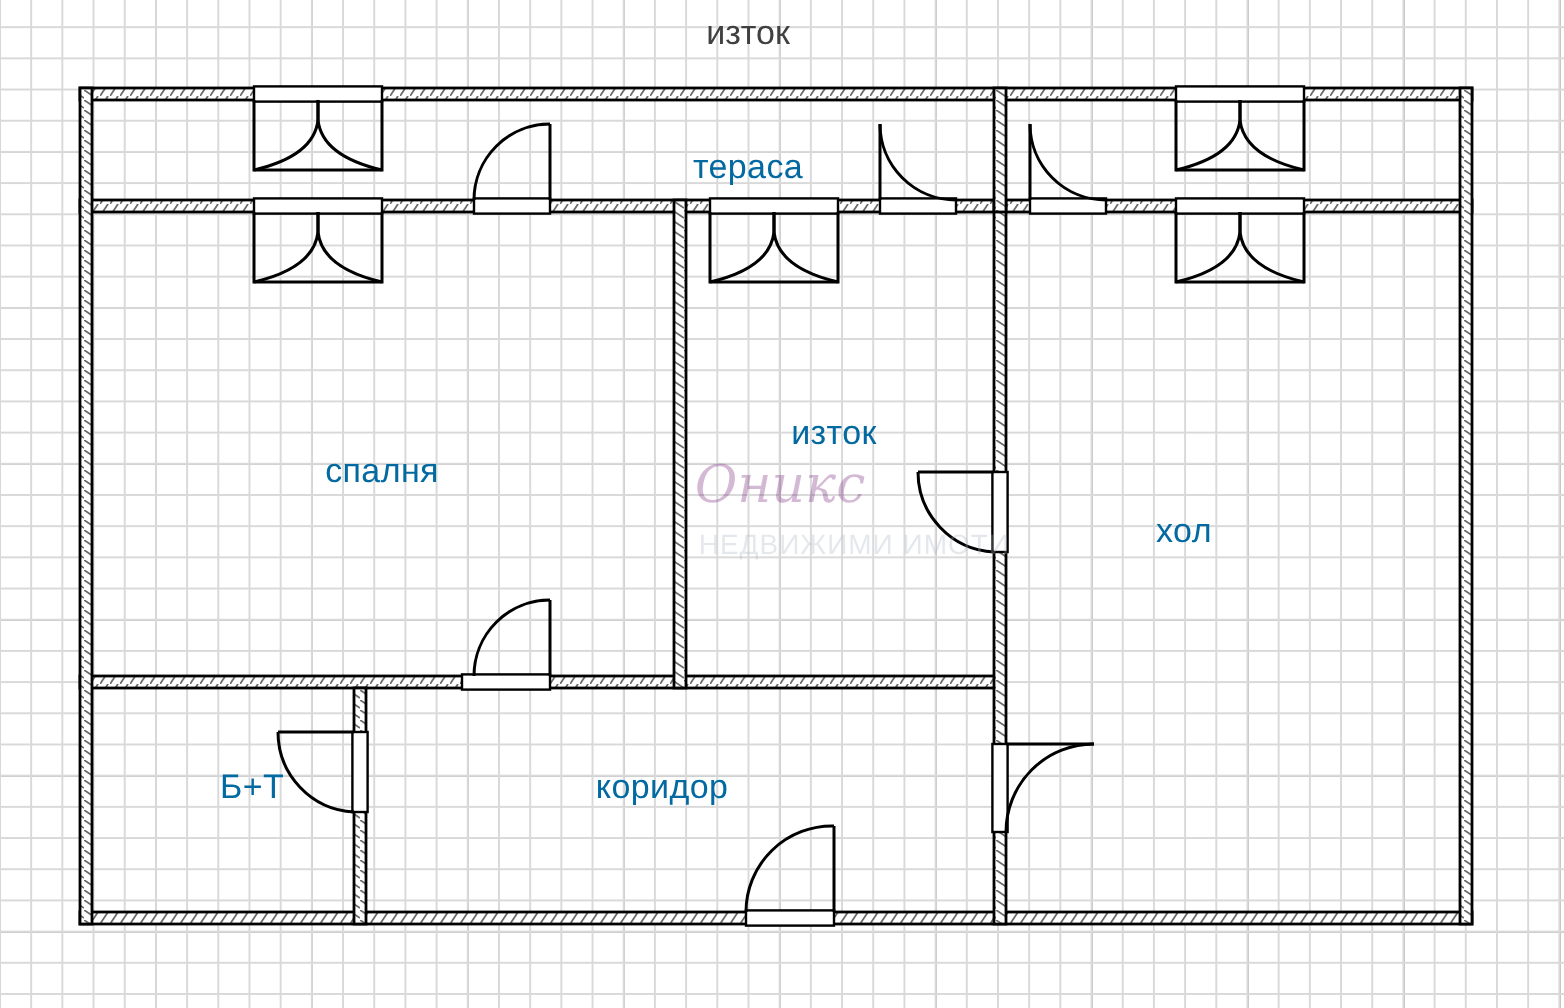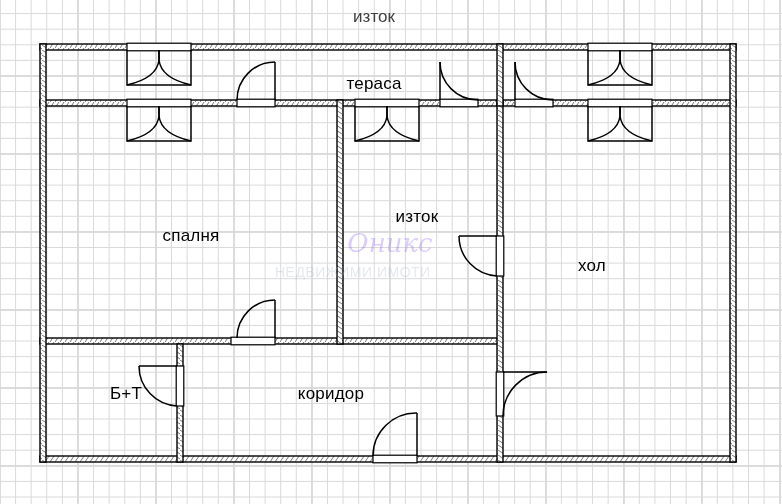--- a/index.html
+++ b/index.html
@@ -39,21 +39,21 @@
     position: absolute;
     inset: 0;
     width: 782px;
     height: 504px;
   }
   
   .room-label {
     position: absolute;
     font-family: "Liberation Sans", sans-serif;
     font-size: 17px;
-    color: #000000;
+    color: #0369a1;
     white-space: nowrap;
     transform: translate(-50%, -50%);
     letter-spacing: 0.2px;
   }
   .compass-label {
     position: absolute;
     font-family: Liberation Sans, sans-serif;
     font-size: 17px;
     color: #404040;
     white-space: nowrap;
@@ -71,29 +71,29 @@
   }
   .wm-script {
     position: absolute;
     left: 0;
     top: 0;
     width: 230px;
     text-align: center;
     font-family: "DejaVu Serif", serif;
     font-style: italic;
     font-size: 26px;
-    color: #8b5cf6;
+    color: #701a75;
     white-space: nowrap;
   }
   .wm-sub {
     position: absolute;
     left: 0;
     top: 36px;
     width: 230px;
-    text-align: left;
+    text-align: right;
     font-family: "Liberation Sans", sans-serif;
     font-size: 14px;
     letter-spacing: 0.5px;
     color: #a9b5c1;
     white-space: nowrap;
   }
 </style>
 </head>
 <body>
 

